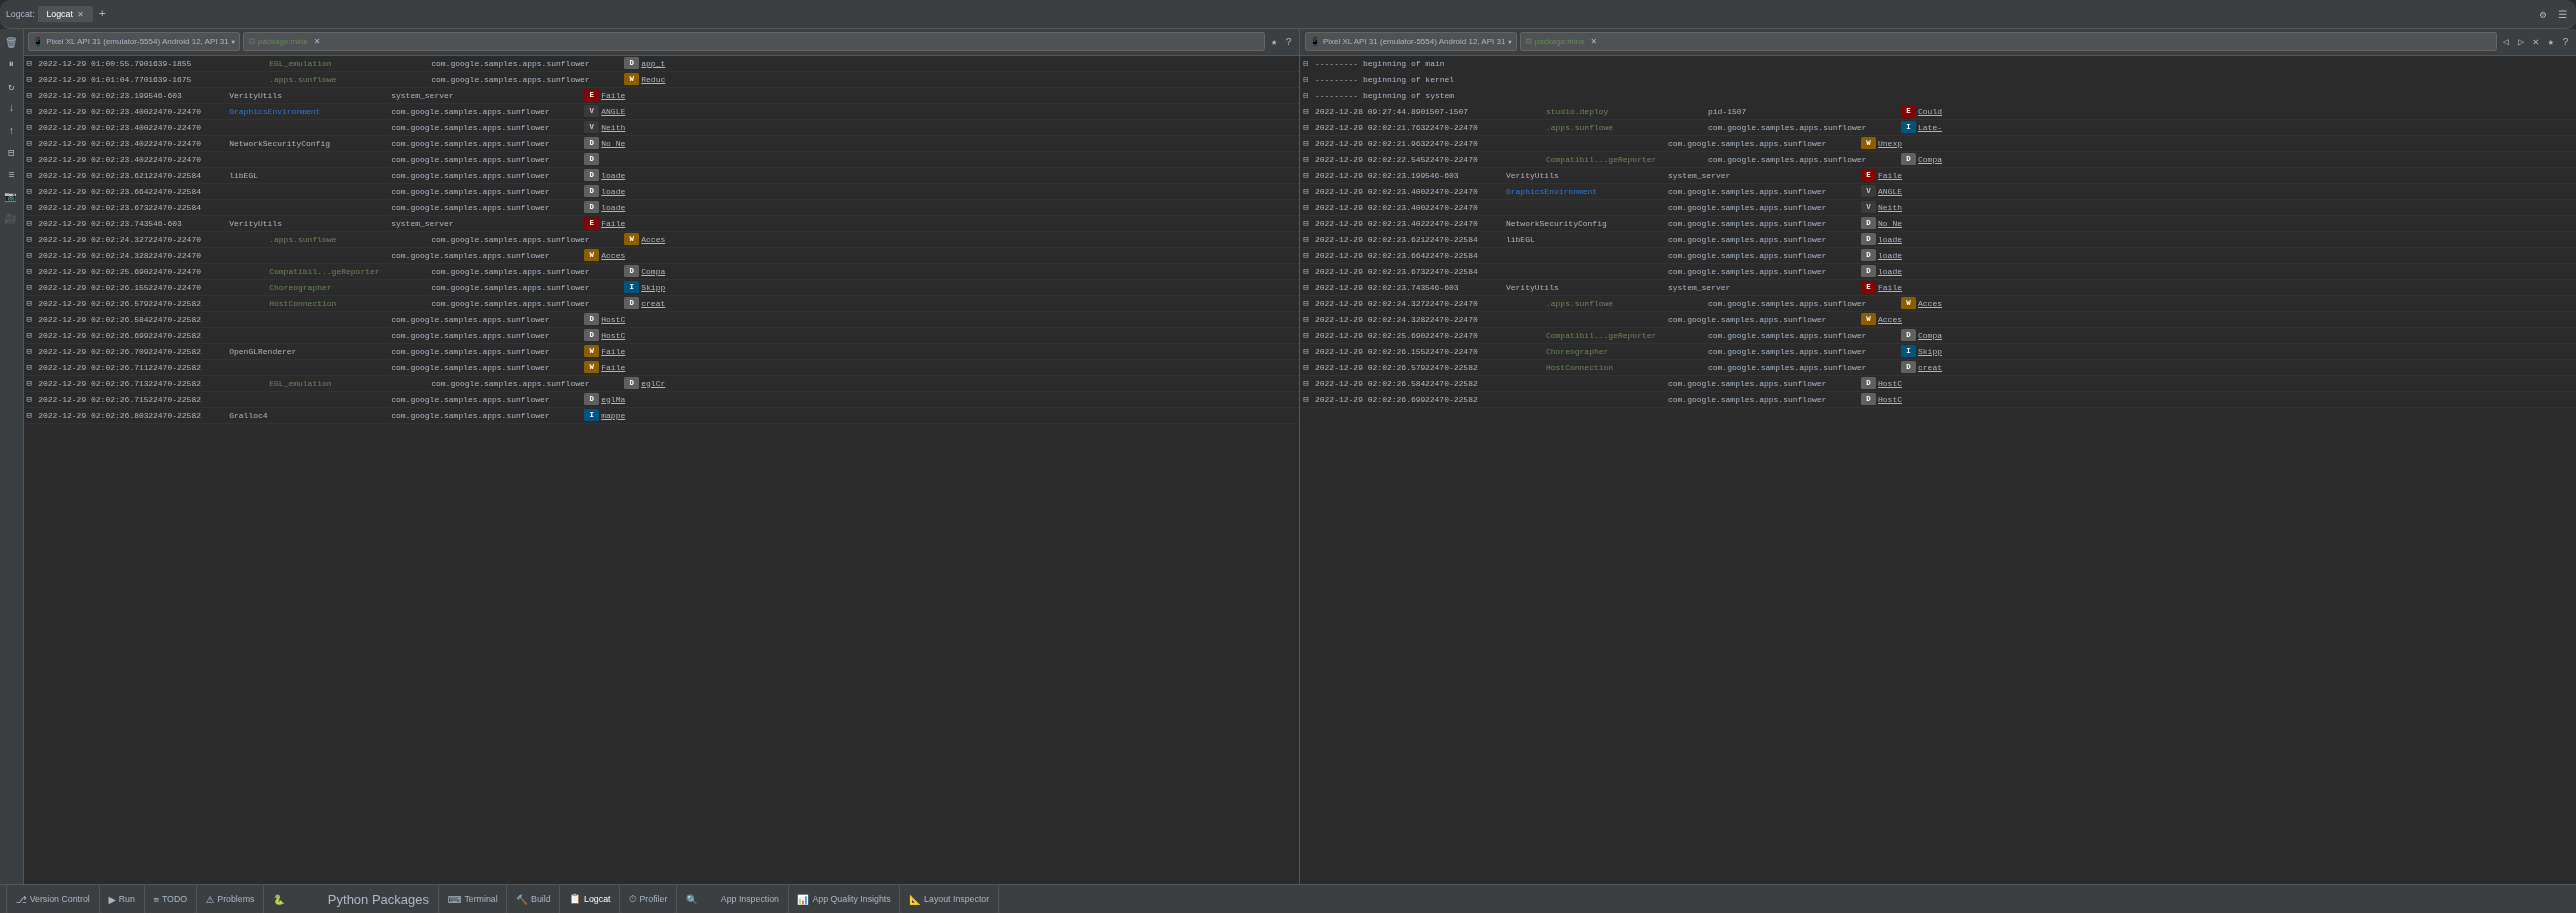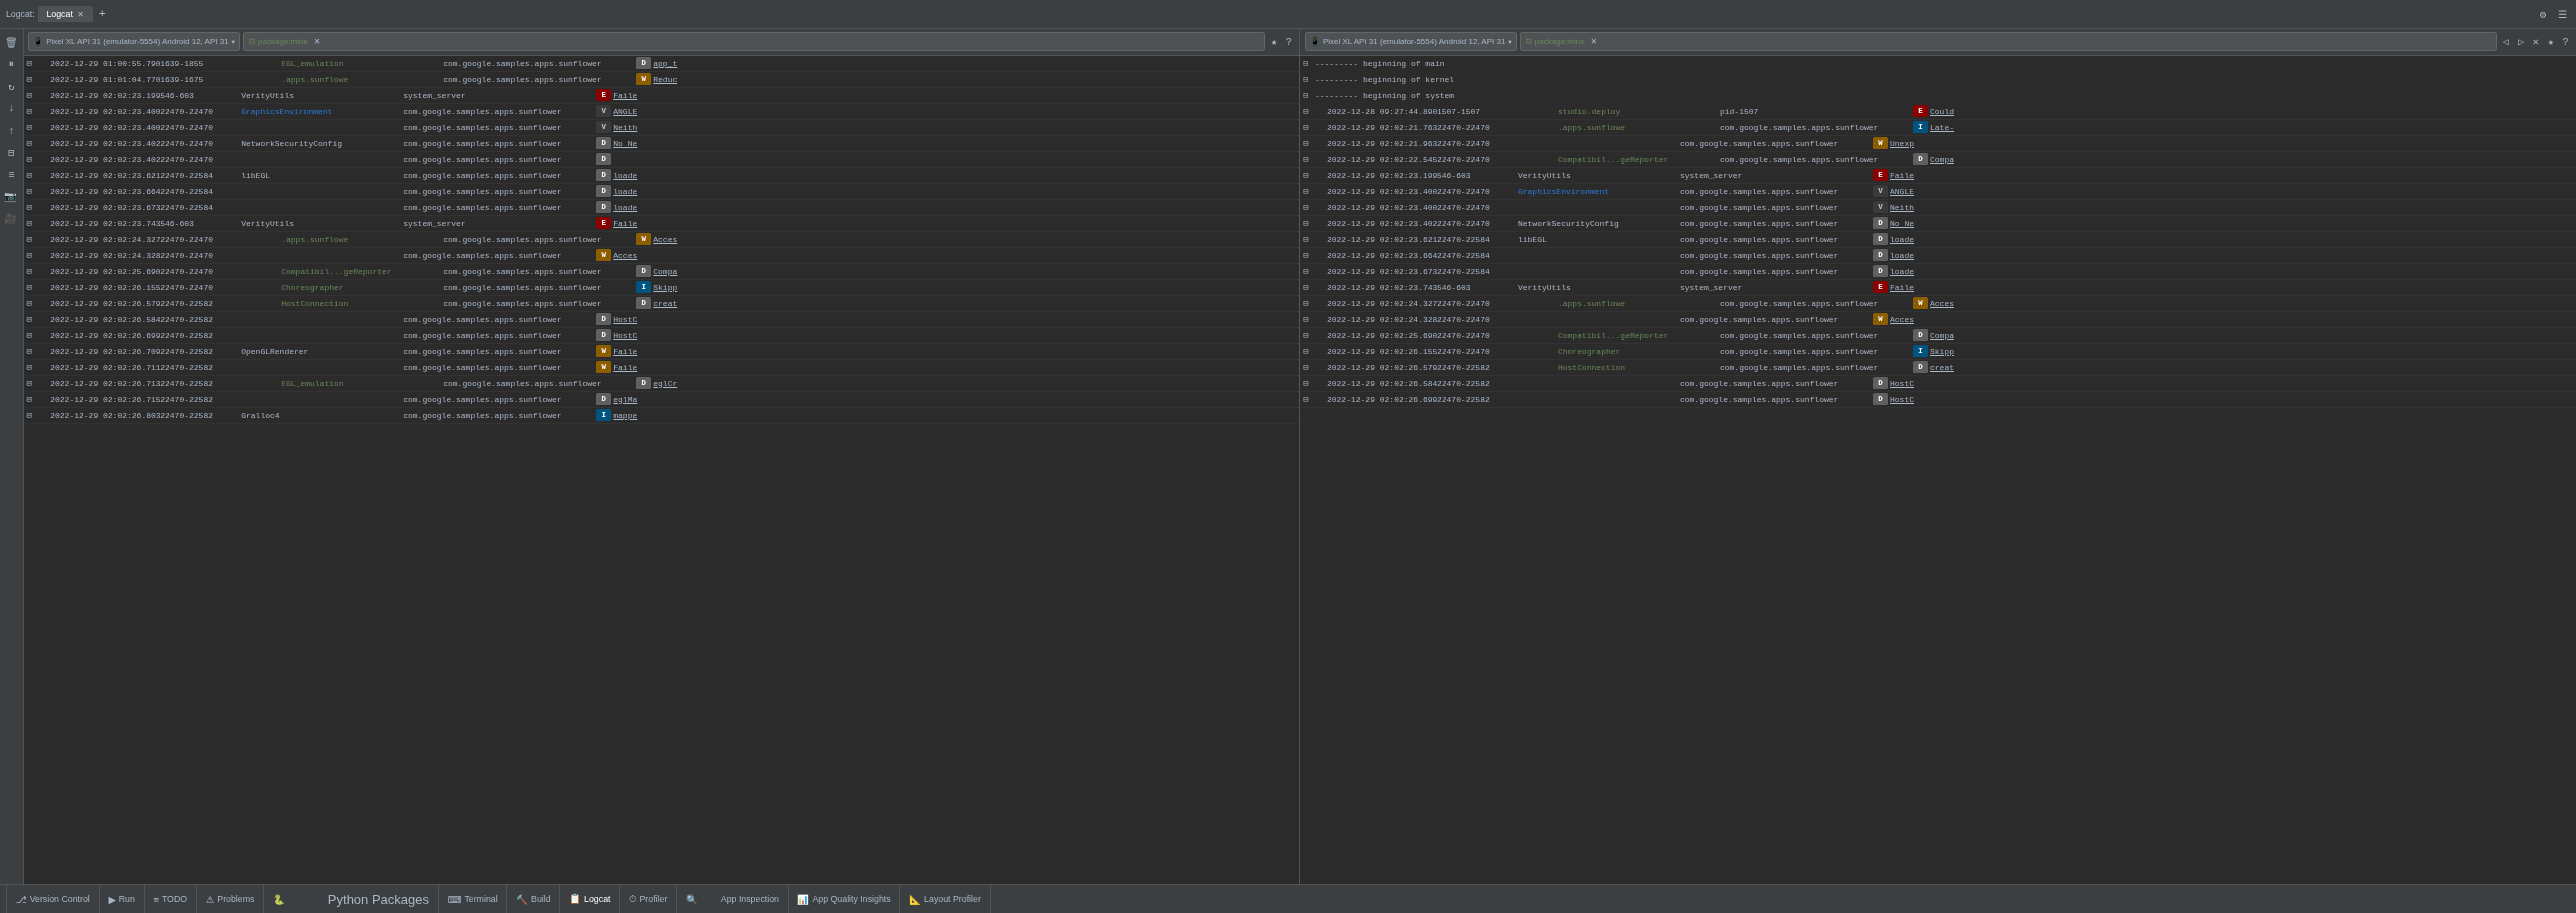--- a/index.html
+++ b/index.html
@@ -17,20 +17,21 @@
 
     
     .title-bar {
       background: #3c3f41;
       height: 29px;
       display: flex;
       align-items: center;
       padding: 0 5.9px;
       border-bottom: 0.7px solid #555;
       flex-shrink: 0;
+      border-radius: 10px;
     }
     .title-bar-label {
       color: #a9b7c6;
       font-family: Arial, sans-serif;
       font-size: 8.8px;
       margin-right: 2.9px;
     }
     .tab-item {
       background: #4e5254;
       border-radius: 2.2px 2.2px 0 0;
@@ -185,21 +186,20 @@
       color: #a9b7c6;
       font-size: 8.8px;
       cursor: pointer;
       width: 11.8px;
       flex-shrink: 0;
     }
     .log-timestamp {
       color: #a9b7c6;
       width: 110px;
       flex-shrink: 0;
-      margin-left: 12px;
     }
     .log-pid {
       color: #a9b7c6;
       width: 81px;
       flex-shrink: 0;
     }
     .log-tag {
       width: 162px;
       flex-shrink: 0;
       overflow: hidden;
@@ -789,16 +789,16 @@
     <div class="bottom-tool-item">
       <span class="bottom-tool-icon">🔍</span>
       <span style="font-family:Arial,sans-serif;font-size:8.8px;margin-left:20px;">App Inspection</span>
     </div>
     <div class="bottom-tool-item">
       <span class="bottom-tool-icon">📊</span>
       <span style="font-family:Arial,sans-serif;font-size:8.8px;">App Quality Insights</span>
     </div>
     <div class="bottom-tool-item">
       <span class="bottom-tool-icon">📐</span>
-      <span style="font-family:Arial,sans-serif;font-size:8.8px;">Layout Profiler</span>
+      <span style="font-family:Arial,sans-serif;font-size:8.8px;">Layout Inspector</span>
     </div>
   </div>
 
 
 </body></html>

